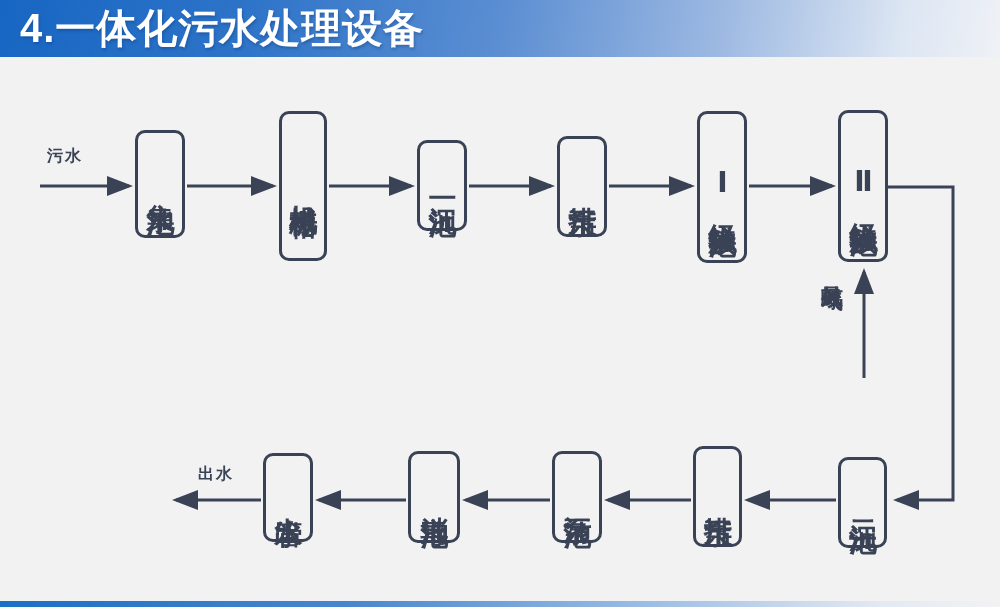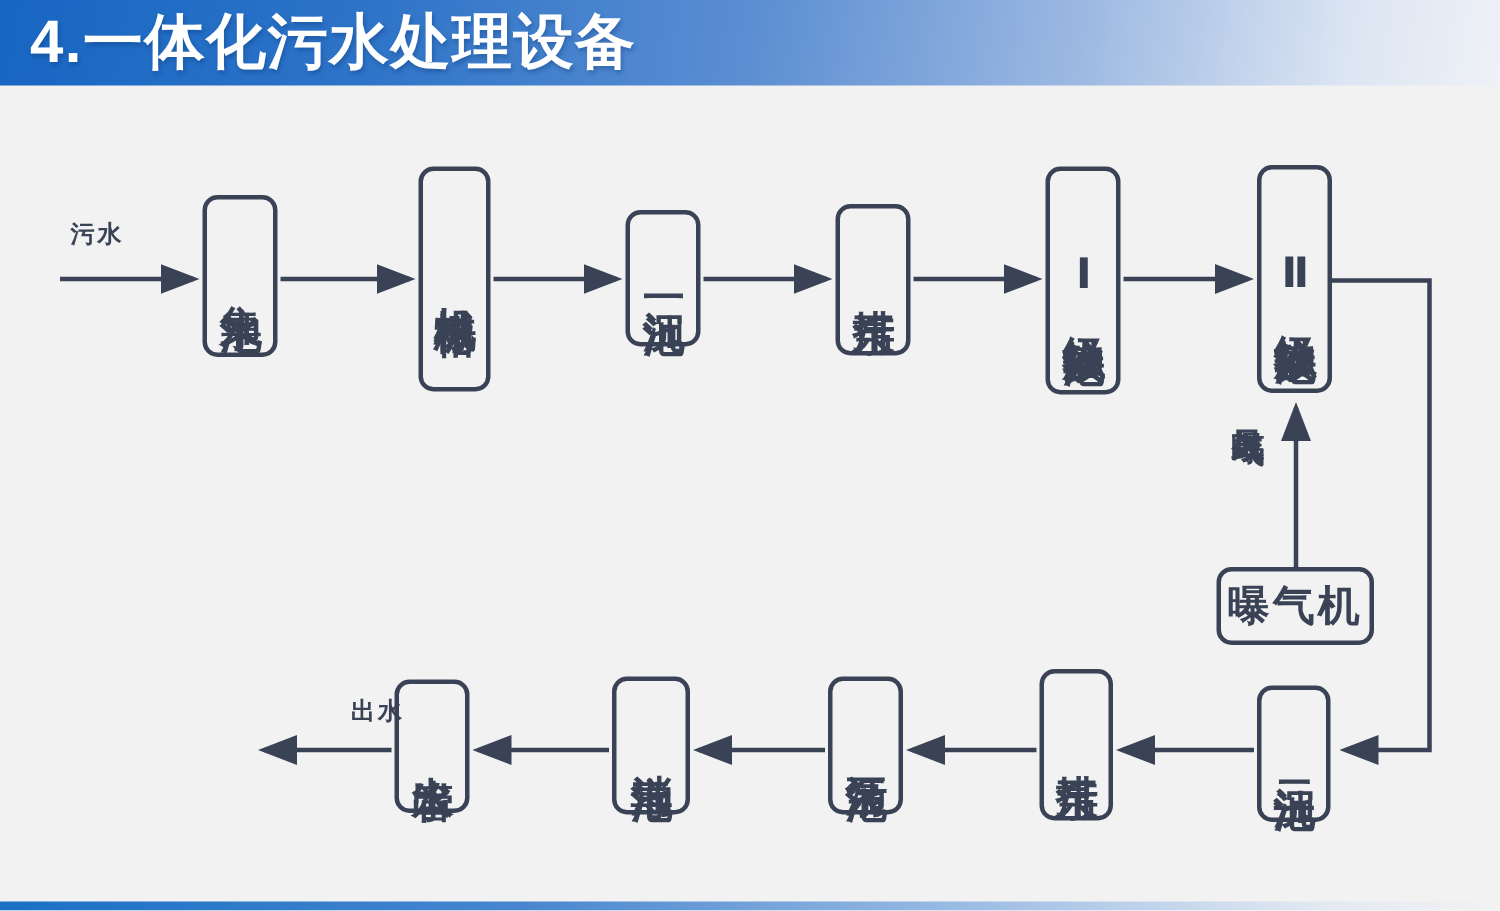--- a/index.html
+++ b/index.html
@@ -83,21 +83,21 @@
   
   .flabel {
     position: absolute;
     color: var(--ink);
     font-weight: bold;
     font-size: 16px;
     letter-spacing: 2px;
     white-space: nowrap;
   }
   .l-inflow  { left: 47px;  top: 146px; }
-  .l-outflow { left: 198px; top: 464px; margin-left: 36px; }
+  .l-outflow { left: 198px; top: 464px; }
   .l-aeration {
     left: 821px; top: 268px;
     writing-mode: vertical-rl;
     text-orientation: upright;
     font-size: 22px;
     letter-spacing: 1px;
     line-height: 1;
   }
   
   .connectors {
@@ -139,21 +139,20 @@
     </g>
   </svg>
 
   <div class="vnode n-collect">集水池</div>
   <div class="vnode n-grid">机械栅格</div>
   <div class="vnode n-primary">一沉池</div>
   <div class="vnode n-pump1">排污泵</div>
   <div class="vnode n-stage1">Ⅰ级接触池</div>
   <div class="vnode n-stage2">Ⅱ级接触池</div>
 
-  <div class="hnode n-aerator">曝气机</div>
 
   <div class="vnode n-secondary">二沉池</div>
   <div class="vnode n-pump2">排污泵</div>
   <div class="vnode n-sludge">污泵池</div>
   <div class="vnode n-disinfect">消毒池</div>
   <div class="vnode n-outlet">出水管</div>
 
   <div class="flabel l-inflow">污水</div>
   <div class="flabel l-outflow">出水</div>
   <div class="flabel l-aeration">鼓风曝气</div>

